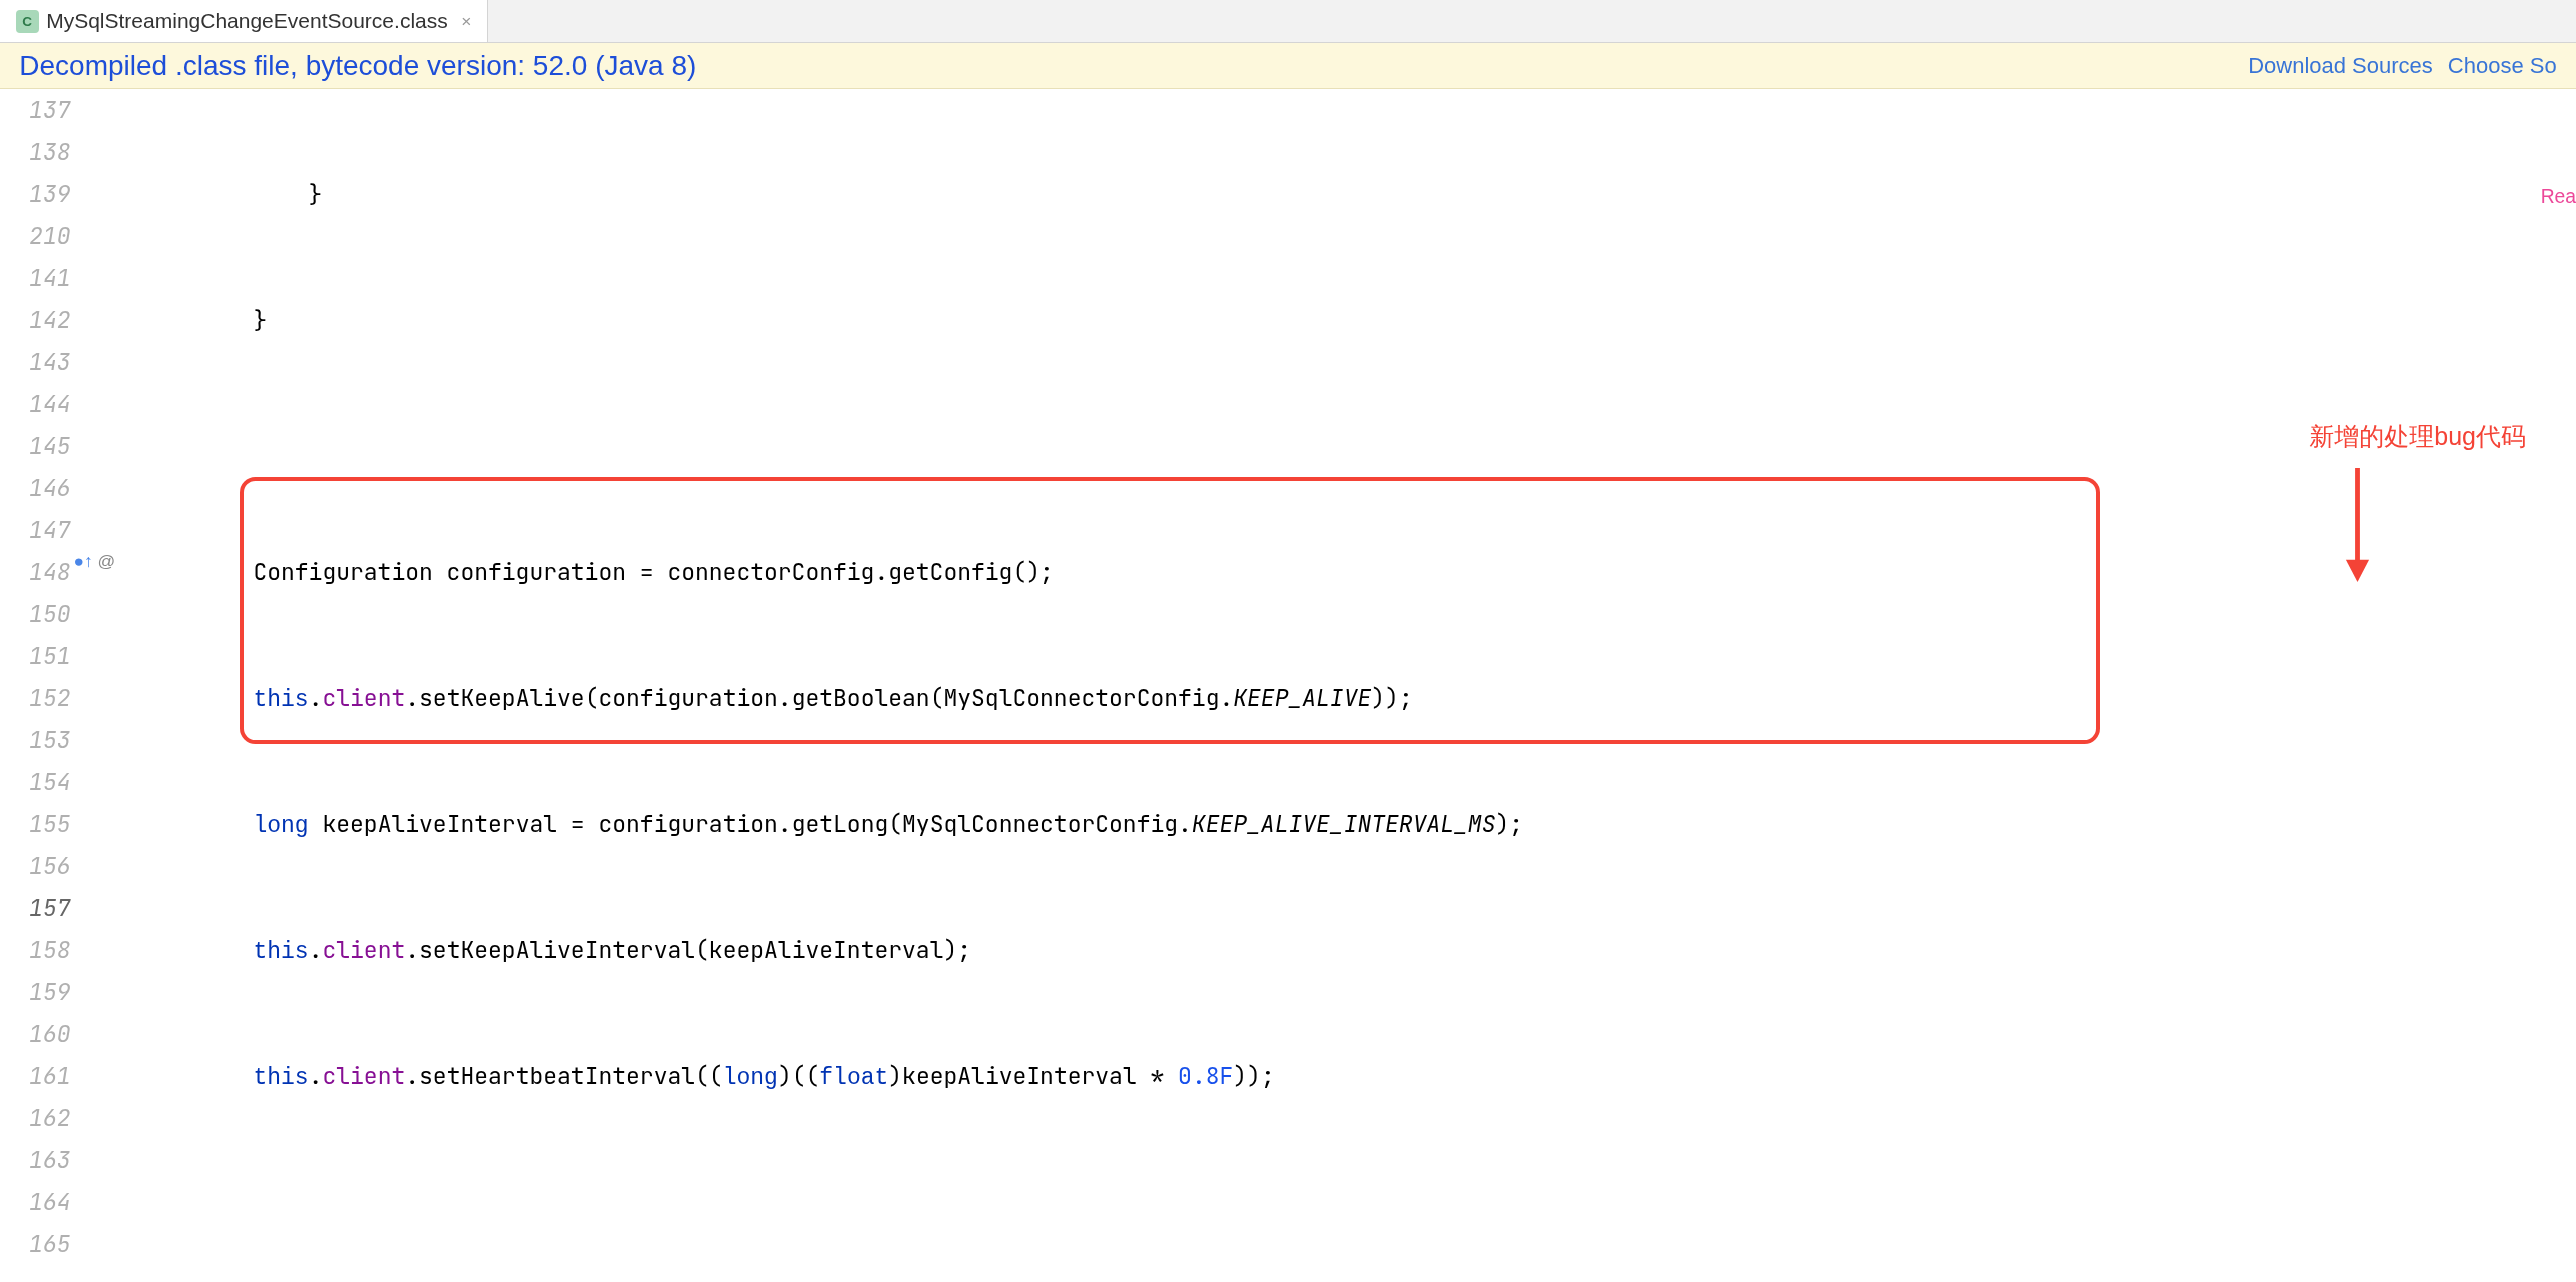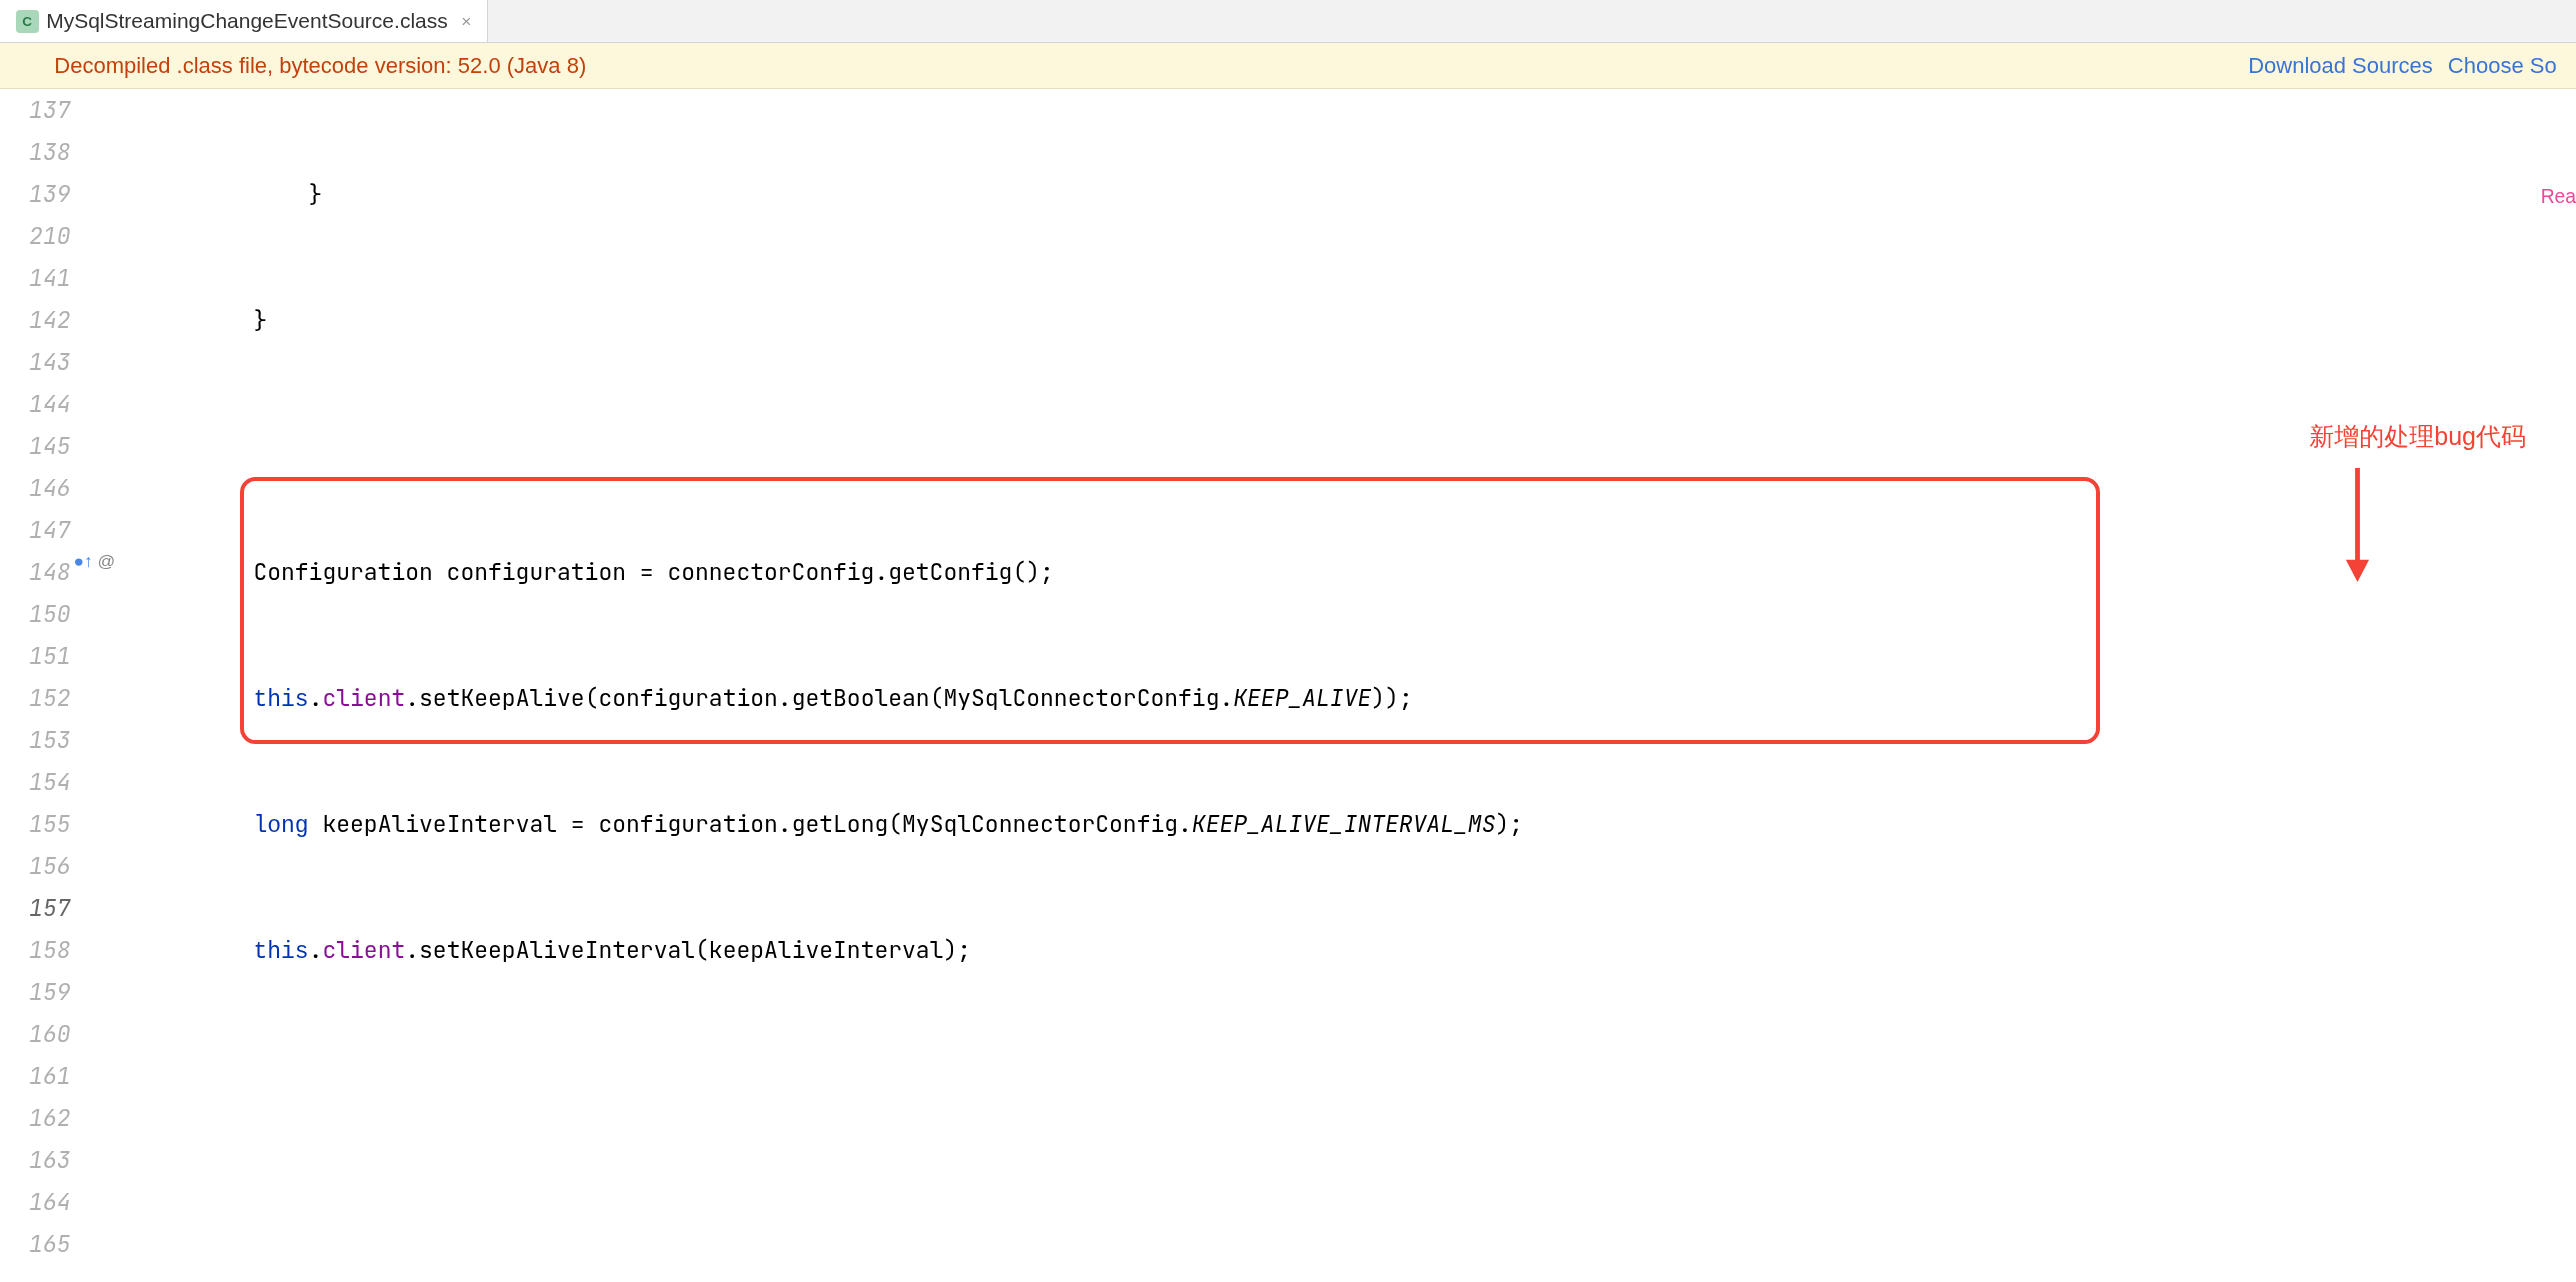--- a/index.html
+++ b/index.html
@@ -4,21 +4,21 @@
   <style>
     * { margin: 0; padding: 0; box-sizing: border-box; }
     body { font-family: -apple-system, BlinkMacSystemFont, "Segoe UI", sans-serif; background: #fff; overflow: hidden; position: relative; width: 2576px; height: 1282px; }
     
     .tab-bar { display: flex; background: #f2f2f2; border-bottom: 1px solid #d4d4d4; height: 43px; align-items: stretch; }
     .tab { display: flex; align-items: center; padding: 0 15.5px; background: #fff; border-right: 1px solid #d4d4d4; gap: 7.7px; font-size: 21px; color: #333; }
     .tab-icon { width: 23px; height: 23px; background: #a8d8b9; border-radius: 3.9px; display: flex; align-items: center; justify-content: center; color: #2d7a4a; font-weight: bold; font-size: 13.5px; }
     .tab-close { color: #999; font-size: 17.4px; margin-left: 5.8px; cursor: pointer; }
     
     .banner { background: #fdf8dc; border-bottom: 1px solid #e8e0b8; height: 46px; display: flex; align-items: center; padding: 0 19.3px; justify-content: space-between; }
-    .banner-text { color: #c2410c; font-size: 22px; margin-left: 35px; }
+    .banner-text { color: #1d4ed8; font-size: 28px; }
     .banner-links { display: flex; gap: 15px; }
     .banner-link { color: #3874d6; font-size: 22px; cursor: pointer; }
     
     .editor { position: relative; display: flex; height: calc(100% - 89px); }
     .gutter { width: 85px; background: #fff; flex-shrink: 0; text-align: right; padding-right: 13.5px; border-right: 1px solid transparent; }
     .gutter-annotations { width: 58px; background: #fff; flex-shrink: 0; }
     .line-num { height: 42px; line-height: 42px; color: #b0b0b0; font-size: 23px; font-family: "JetBrains Mono", Menlo, Consolas, monospace; font-style: italic; }
     .line-num.current { color: #666; padding-left: 12px; }
     
     .code-area { flex: 1; font-family: "JetBrains Mono", Menlo, Consolas, monospace; font-size: 23px; line-height: 42px; white-space: pre; position: relative; }
@@ -92,20 +92,21 @@
   </div>
 
   <div class="code-area">
     <div class="code-line">            }</div>
     <div class="code-line">        }</div>
     <div class="code-line"></div>
     <div class="code-line">        Configuration configuration = connectorConfig.getConfig();</div>
     <div class="code-line"><span>        </span><span class="kw">this</span><span>.</span><span class="field">client</span><span>.setKeepAlive(configuration.getBoolean(MySqlConnectorConfig.</span><span class="static-field">KEEP_ALIVE</span><span>));</span></div>
     <div class="code-line"><span>        </span><span class="kw">long</span><span> keepAliveInterval = configuration.getLong(MySqlConnectorConfig.</span><span class="static-field">KEEP_ALIVE_INTERVAL_MS</span><span>);</span></div>
     <div class="code-line"><span>        </span><span class="kw">this</span><span>.</span><span class="field">client</span><span>.setKeepAliveInterval(keepAliveInterval);</span></div>
+    <div class="code-line"><span>        </span><span class="kw">this</span><span>.</span><span class="field">client</span><span>.setHeartbeatInterval((</span><span class="kw">long</span><span>)((</span><span class="kw">float</span><span>)keepAliveInterval * </span><span class="num">0.8F</span><span>));</span></div>
     
     
     
     
     
     
     
     
     
     

